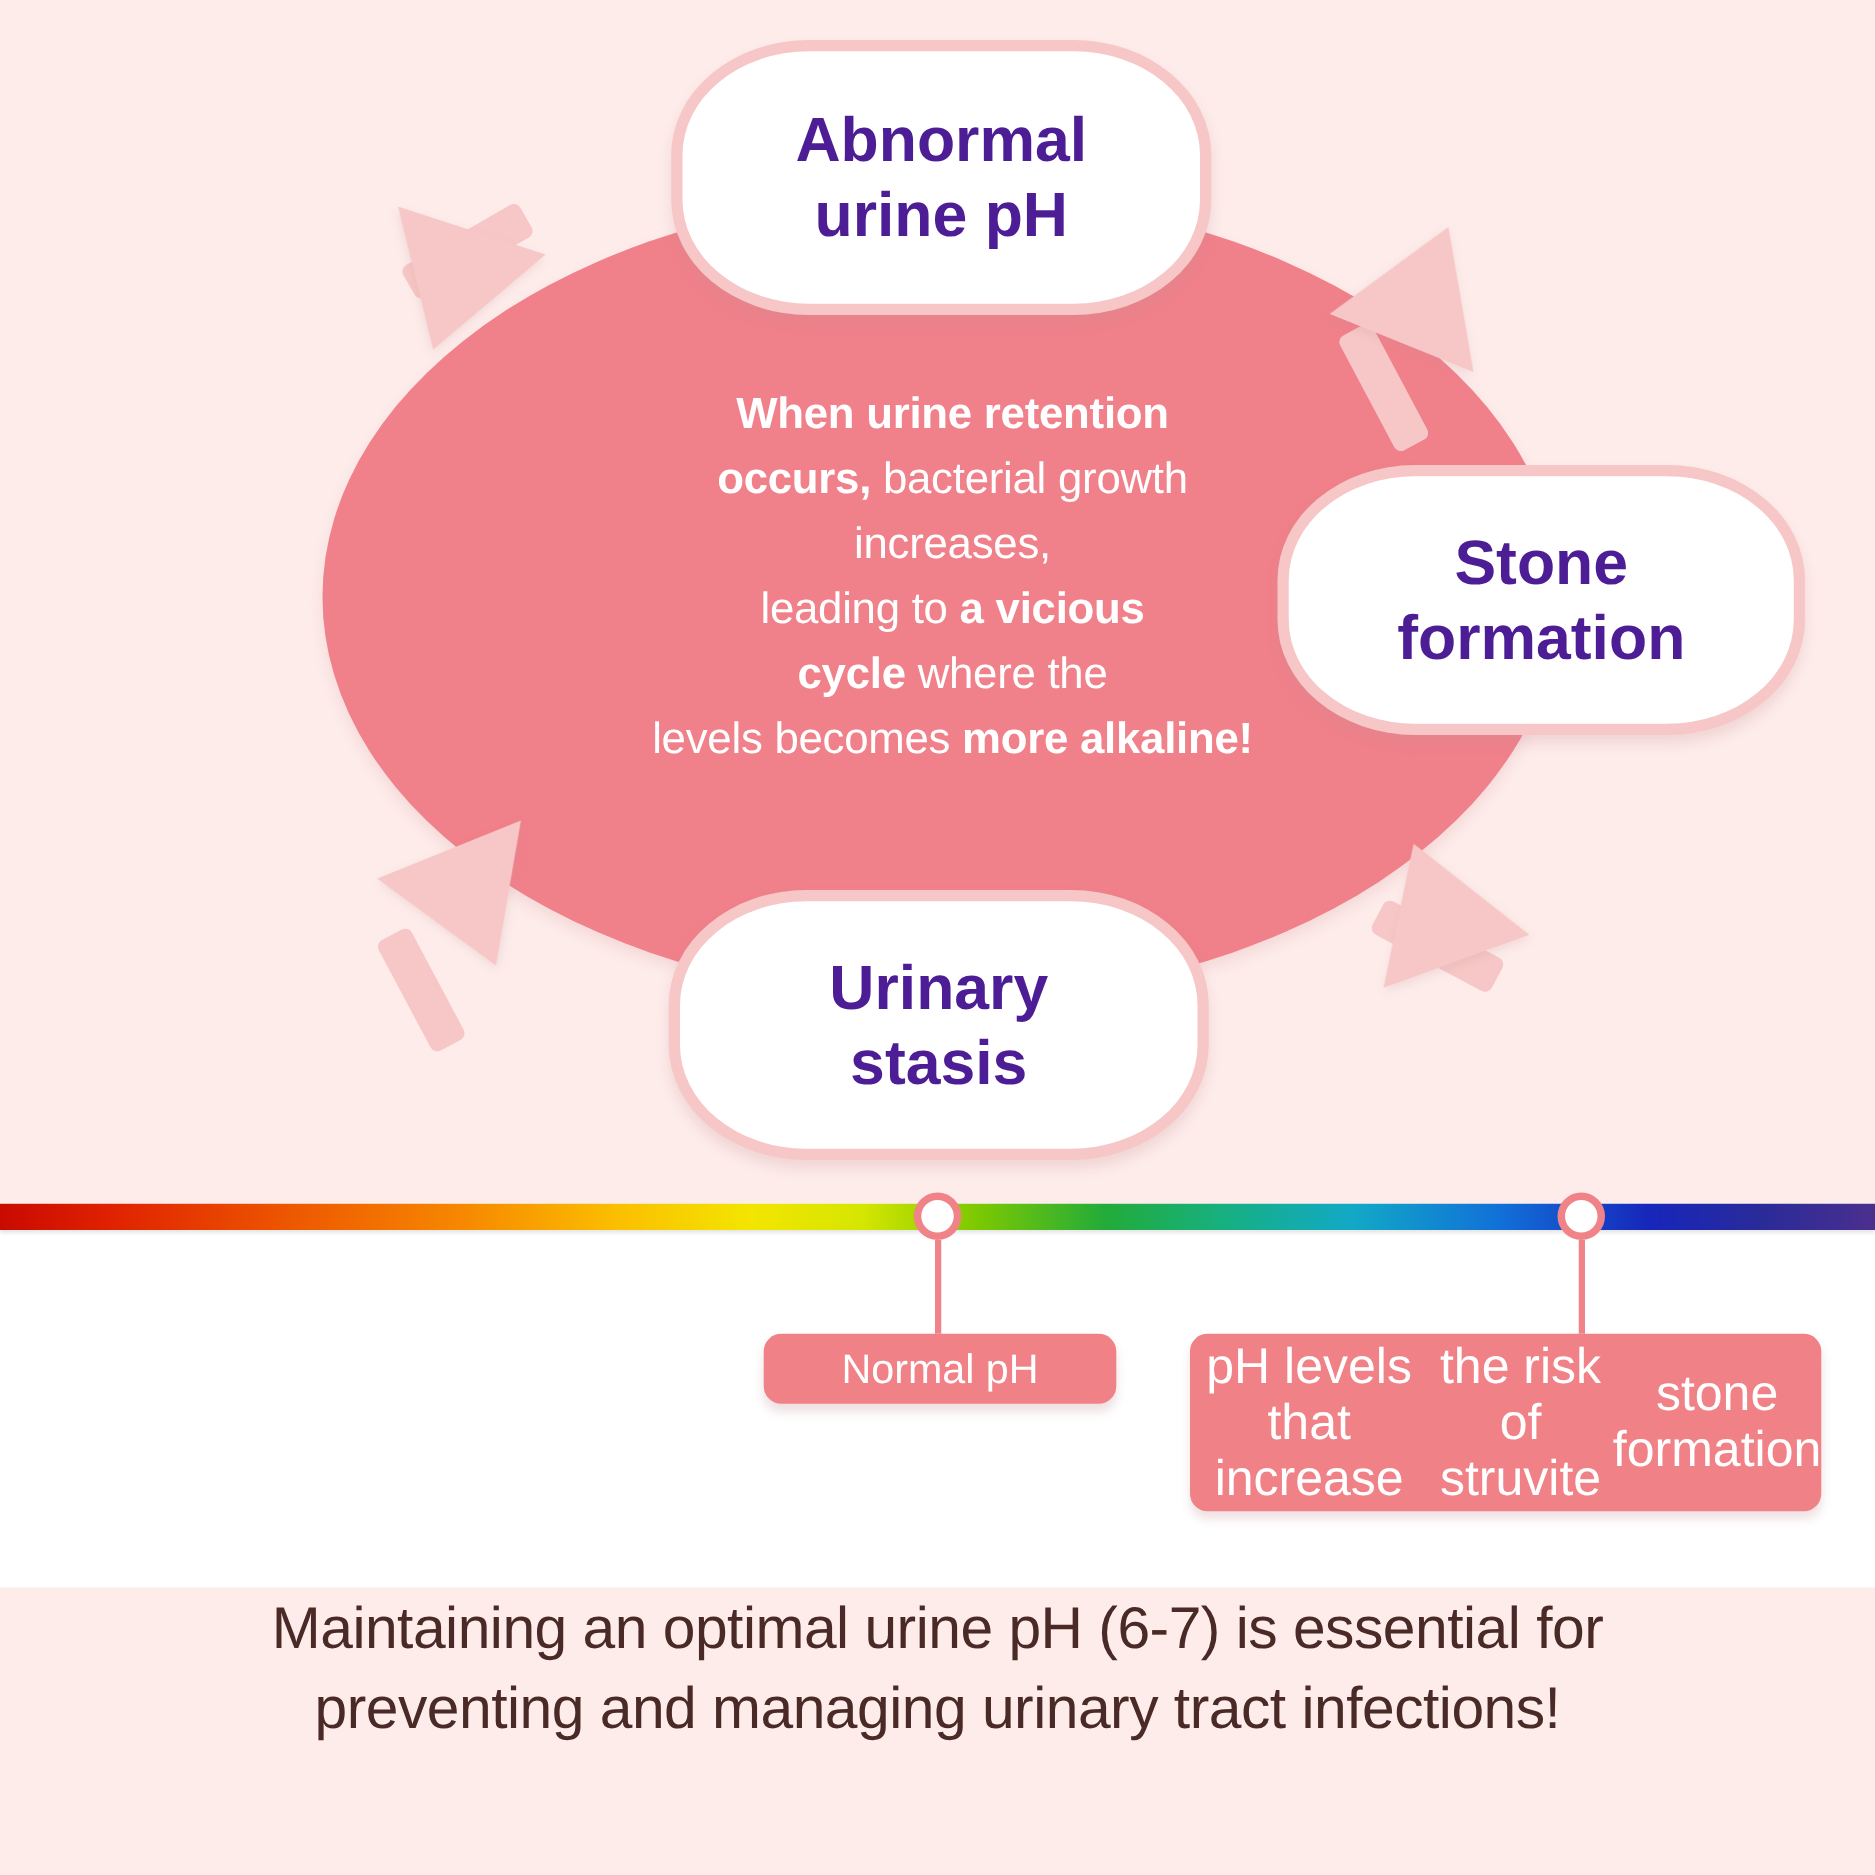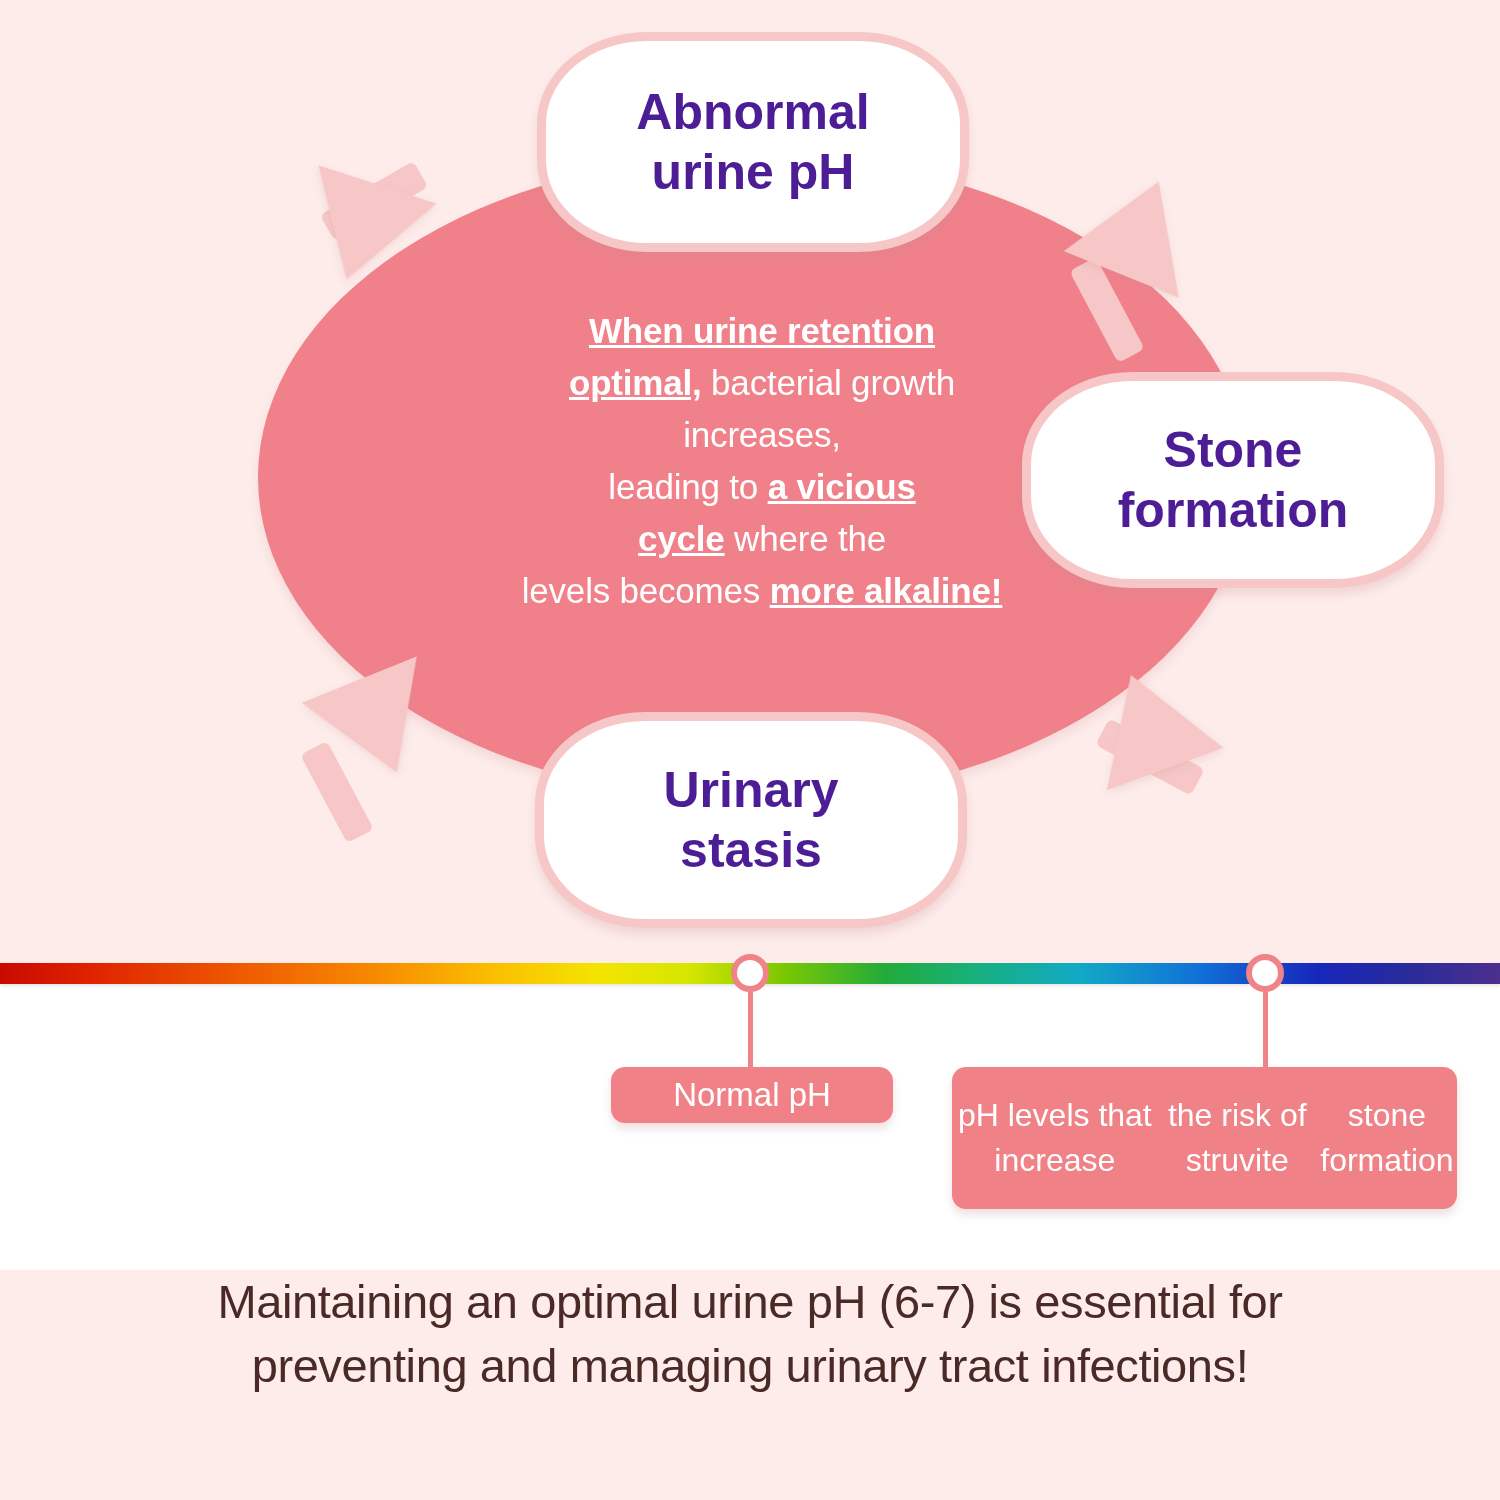--- a/index.html
+++ b/index.html
@@ -95,21 +95,21 @@
     position: absolute;
     left: 452px;
     top: 305px;
     width: 620px;
     text-align: center;
     color: #ffffff;
     font-size: 35px;
     line-height: 52px;
     letter-spacing: -0.2px;
   }
-  #center-text b { font-weight: 700; text-decoration: underline; }
+  #center-text b { font-weight: 700; }
   #center-text span.reg { font-weight: 400; }
 
   
   .bubble {
     position: absolute;
     background: #ffffff;
     border: 9px solid #f6c7c6;
     border-radius: 110px / 92px;
     display: flex;
     align-items: center;
@@ -194,21 +194,21 @@
     display: flex;
     align-items: center;
     justify-content: center;
   }
   #callout-normal {
     left: 611px; top: 104px; width: 282px; height: 56px;
     font-size: 33px; line-height: 40px;
   }
   #callout-risk {
     left: 952px; top: 104px; width: 505px; height: 142px;
-    font-size: 32px; line-height: 45px;
+    font-size: 40px; line-height: 45px;
   }
 
   
   #bottom-banner {
     position: absolute;
     left: 0;
     top: 1270px;
     width: 1500px;
     height: 230px;
     background: #fdecea;
@@ -239,21 +239,21 @@
     <div class="arrow-tail" id="tail-sw"></div>
     <div class="arrow-tail" id="tail-se"></div>
 
     <div class="arrow-head" id="arrow-nw"></div>
     <div class="arrow-head" id="arrow-ne"></div>
     <div class="arrow-head" id="arrow-sw"></div>
     <div class="arrow-head" id="arrow-se"></div>
 
     <div id="center-text">
       <b>When urine retention</b><br>
-      <b>optimal,</b><span class="reg"> bacterial growth</span><br>
+      <b>occurs,</b><span class="reg"> bacterial growth</span><br>
       <span class="reg">increases,</span><br>
       <span class="reg">leading to </span><b>a vicious</b><br>
       <b>cycle</b><span class="reg"> where the</span><br>
       <span class="reg">levels becomes </span><b>more alkaline!</b>
     </div>
 
     <div class="bubble" id="bubble-top">
       <span style="white-space:pre-line">Abnormal
 urine pH</span>
     </div>

